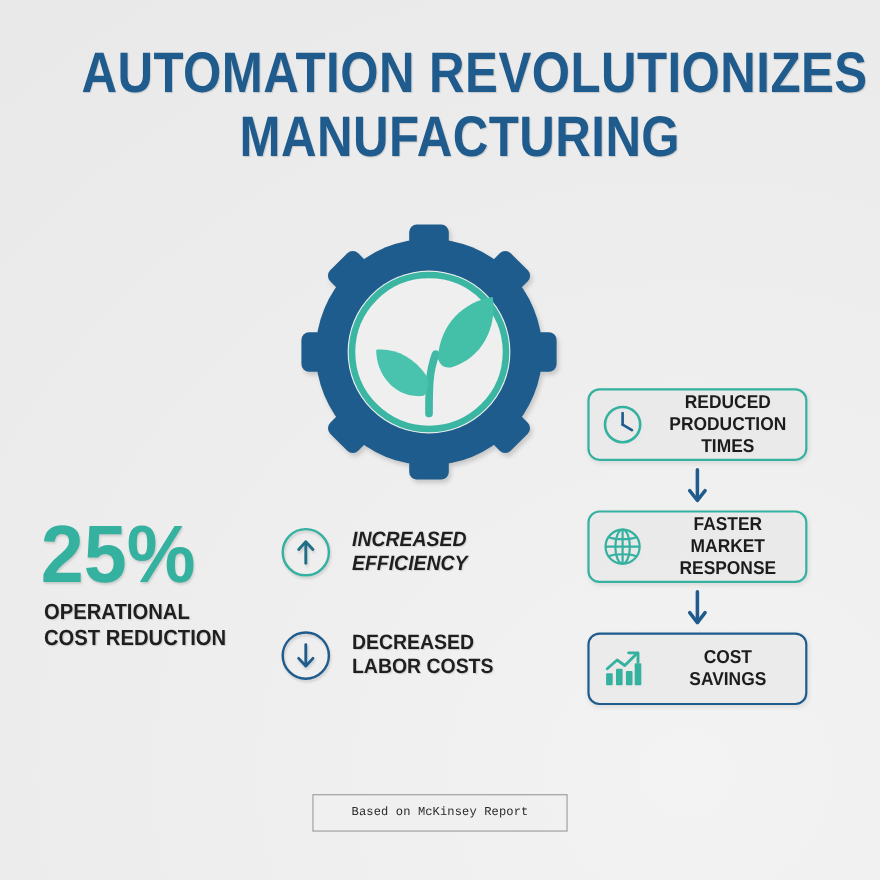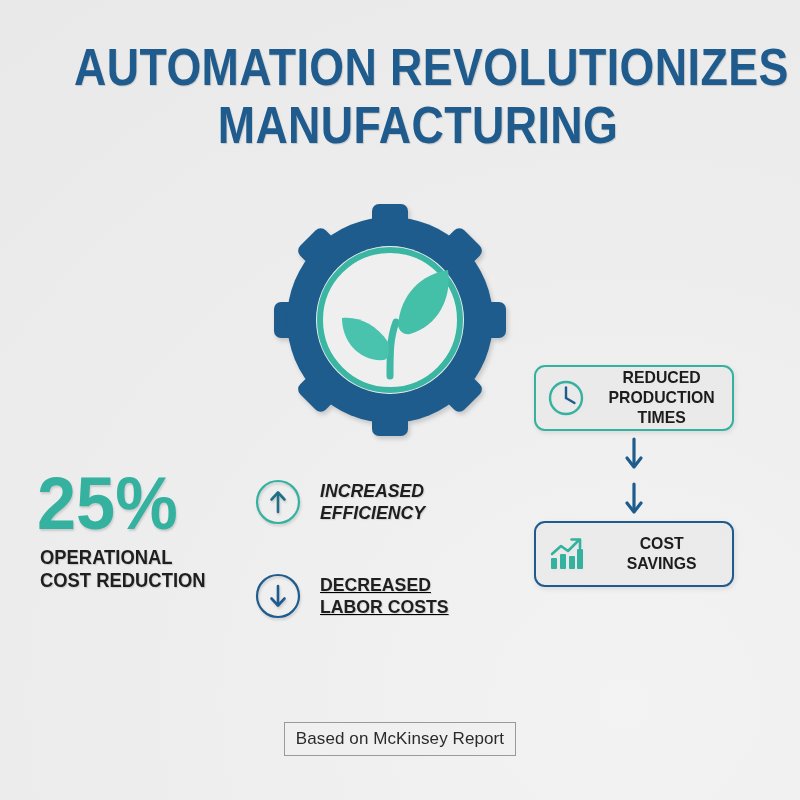--- a/index.html
+++ b/index.html
@@ -81,21 +81,21 @@
   }
 
   
   .mini-stat {
     position: absolute;
     display: flex;
     align-items: center;
     gap: 18px;
   }
   #mini-stat-0 { left: 254px; top: 478px; font-style: italic; }
-  #mini-stat-1 { left: 254px; top: 572px; text-decoration: underline; }
+  #mini-stat-1 { left: 254px; top: 572px; }
 
   .mini-icon {
     width: 48px;
     height: 48px;
     flex: 0 0 48px;
     filter: drop-shadow(1px 2px 1px rgba(120,120,120,0.28));
   }
   .mini-label {
     font-family: "Liberation Sans Narrow", "Liberation Sans", sans-serif;
     font-weight: bold;
@@ -120,21 +120,21 @@
     height: 66px;
     border-radius: 11px;
     background: rgba(243,243,243,0.55);
     display: flex;
     align-items: center;
     padding-left: 10px;
     box-sizing: border-box;
     gap: 9px;
     filter: drop-shadow(1px 2px 2px rgba(120,120,120,0.22));
   }
-  .flow-box.teal  { border: 2px solid #35b1a0; margin-top: 12px; }
+  .flow-box.teal  { border: 2px solid #35b1a0; }
   .flow-box.blue  { border: 2px solid #1f5c8d; }
 
   .flow-icon {
     width: 40px;
     height: 40px;
     flex: 0 0 40px;
   }
   .flow-label {
     flex: 1;
     text-align: center;
@@ -162,22 +162,22 @@
     left: 284px;
     top: 722px;
     width: 232px;
     height: 34px;
     box-sizing: border-box;
     border: 1px solid #9a9a9a;
     background: rgba(240,240,240,0.6);
     display: flex;
     align-items: center;
     justify-content: center;
-    font-family: Liberation Sans, sans-serif;
-    font-size: 17px;
+    font-family: Liberation Mono, monospace;
+    font-size: 11px;
     color: #2b2b2b;
     letter-spacing: 0.1px;
   }
 </style>
 </head>
 <body>
 
 <div id="infographic">
 
   <div class="title-block">
@@ -264,20 +264,36 @@
 PRODUCTION TIMES</span>
     </div>
 
     <div class="flow-arrow">
       <svg viewBox="0 0 24 40" width="24" height="40" aria-hidden="true">
         <line x1="12" y1="5" x2="12" y2="31" stroke="#1f5c8d" stroke-width="3.2" stroke-linecap="round"></line>
         <polyline points="5,24 12,33 19,24" fill="none" stroke="#1f5c8d" stroke-width="3.2" stroke-linecap="round" stroke-linejoin="round"></polyline>
       </svg>
     </div>
 
+    <div class="flow-box teal">
+      <span class="flow-icon">
+        <svg viewBox="0 0 40 40" width="40" height="40" aria-hidden="true">
+          <g fill="none" stroke="#35b1a0" stroke-width="2">
+            <circle cx="20" cy="20" r="15.5"></circle>
+            <ellipse cx="20" cy="20" rx="6.6" ry="15.5"></ellipse>
+            <line x1="4.5" y1="20" x2="35.5" y2="20"></line>
+            <path d="M7.4 11.2 C12 13.8 28 13.8 32.6 11.2"></path>
+            <path d="M7.4 28.8 C12 26.2 28 26.2 32.6 28.8"></path>
+            <line x1="20" y1="4.5" x2="20" y2="35.5"></line>
+          </g>
+        </svg>
+      </span>
+      <span class="flow-label">FASTER MARKET
+RESPONSE</span>
+    </div>
 
     <div class="flow-arrow">
       <svg viewBox="0 0 24 40" width="24" height="40" aria-hidden="true">
         <line x1="12" y1="5" x2="12" y2="31" stroke="#1f5c8d" stroke-width="3.2" stroke-linecap="round"></line>
         <polyline points="5,24 12,33 19,24" fill="none" stroke="#1f5c8d" stroke-width="3.2" stroke-linecap="round" stroke-linejoin="round"></polyline>
       </svg>
     </div>
 
     <div class="flow-box blue">
       <span class="flow-icon">

